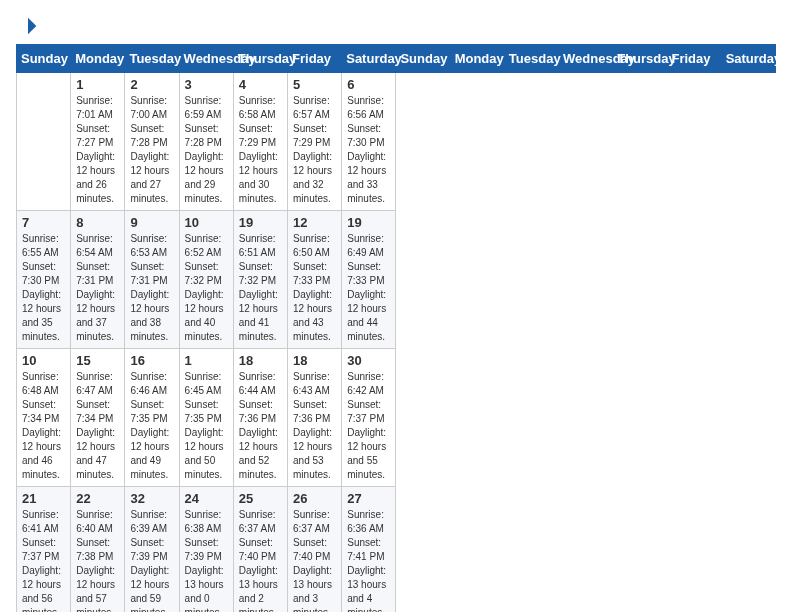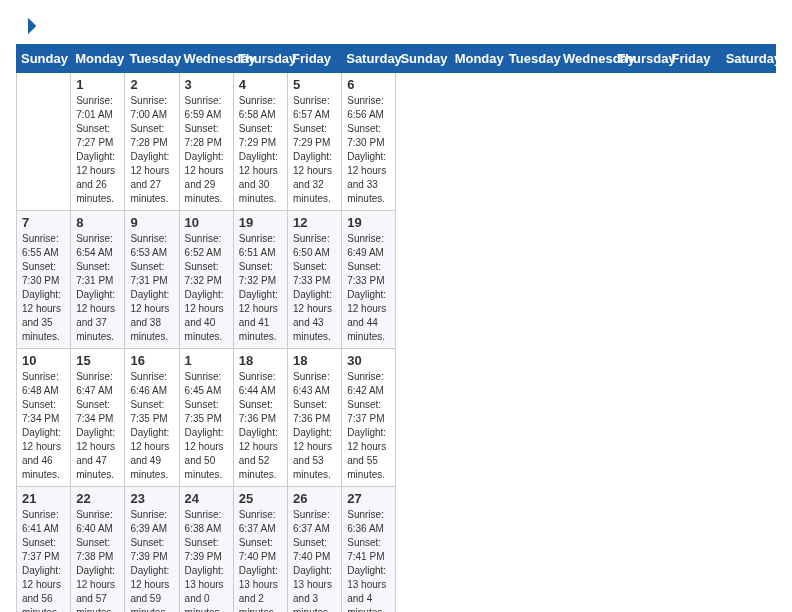--- a/index.html
+++ b/index.html
@@ -314,21 +314,21 @@
         </td>
         <td>
           <span class="day-num">22</span>
 <div class="day-info">
   Sunrise: 6:40 AM<br>
   Sunset: 7:38 PM<br>
   Daylight: 12 hours and 57 minutes.
 </div>
         </td>
         <td>
-          <span class="day-num">23</span>
+          <span class="day-num">32</span>
 <div class="day-info">
   Sunrise: 6:39 AM<br>
   Sunset: 7:39 PM<br>
   Daylight: 12 hours and 59 minutes.
 </div>
         </td>
         <td>
           <span class="day-num">24</span>
 <div class="day-info">
   Sunrise: 6:38 AM<br>

